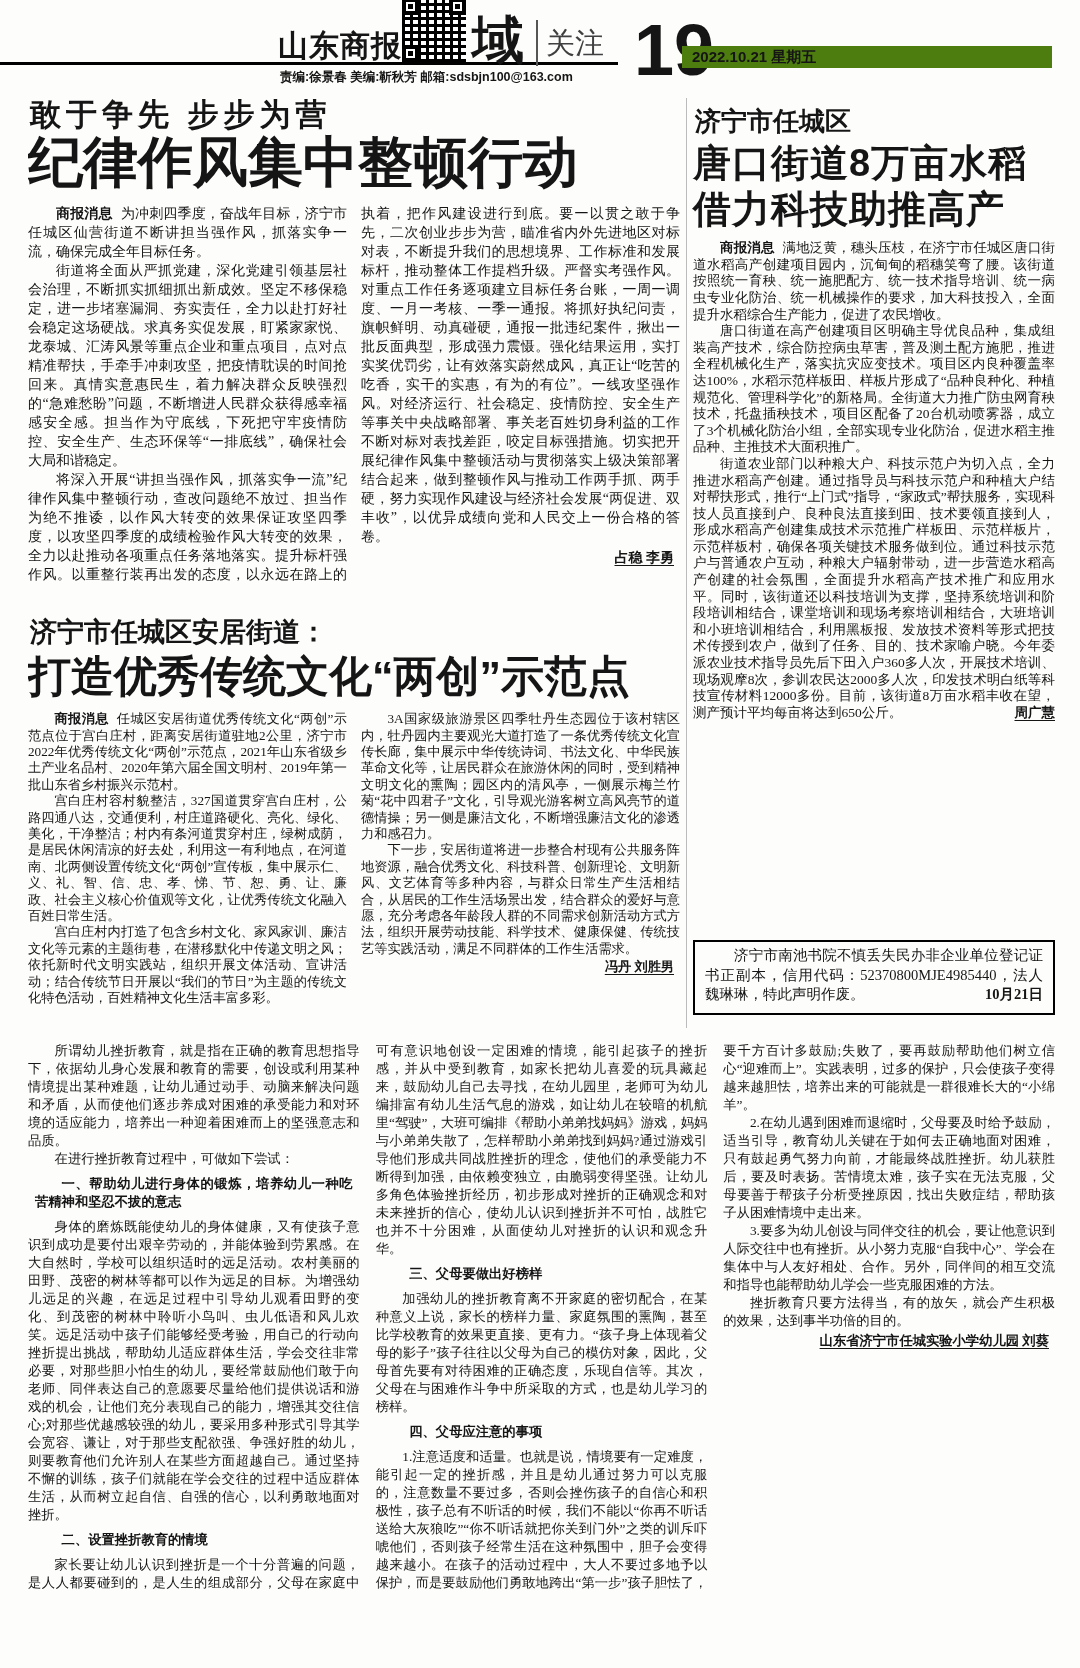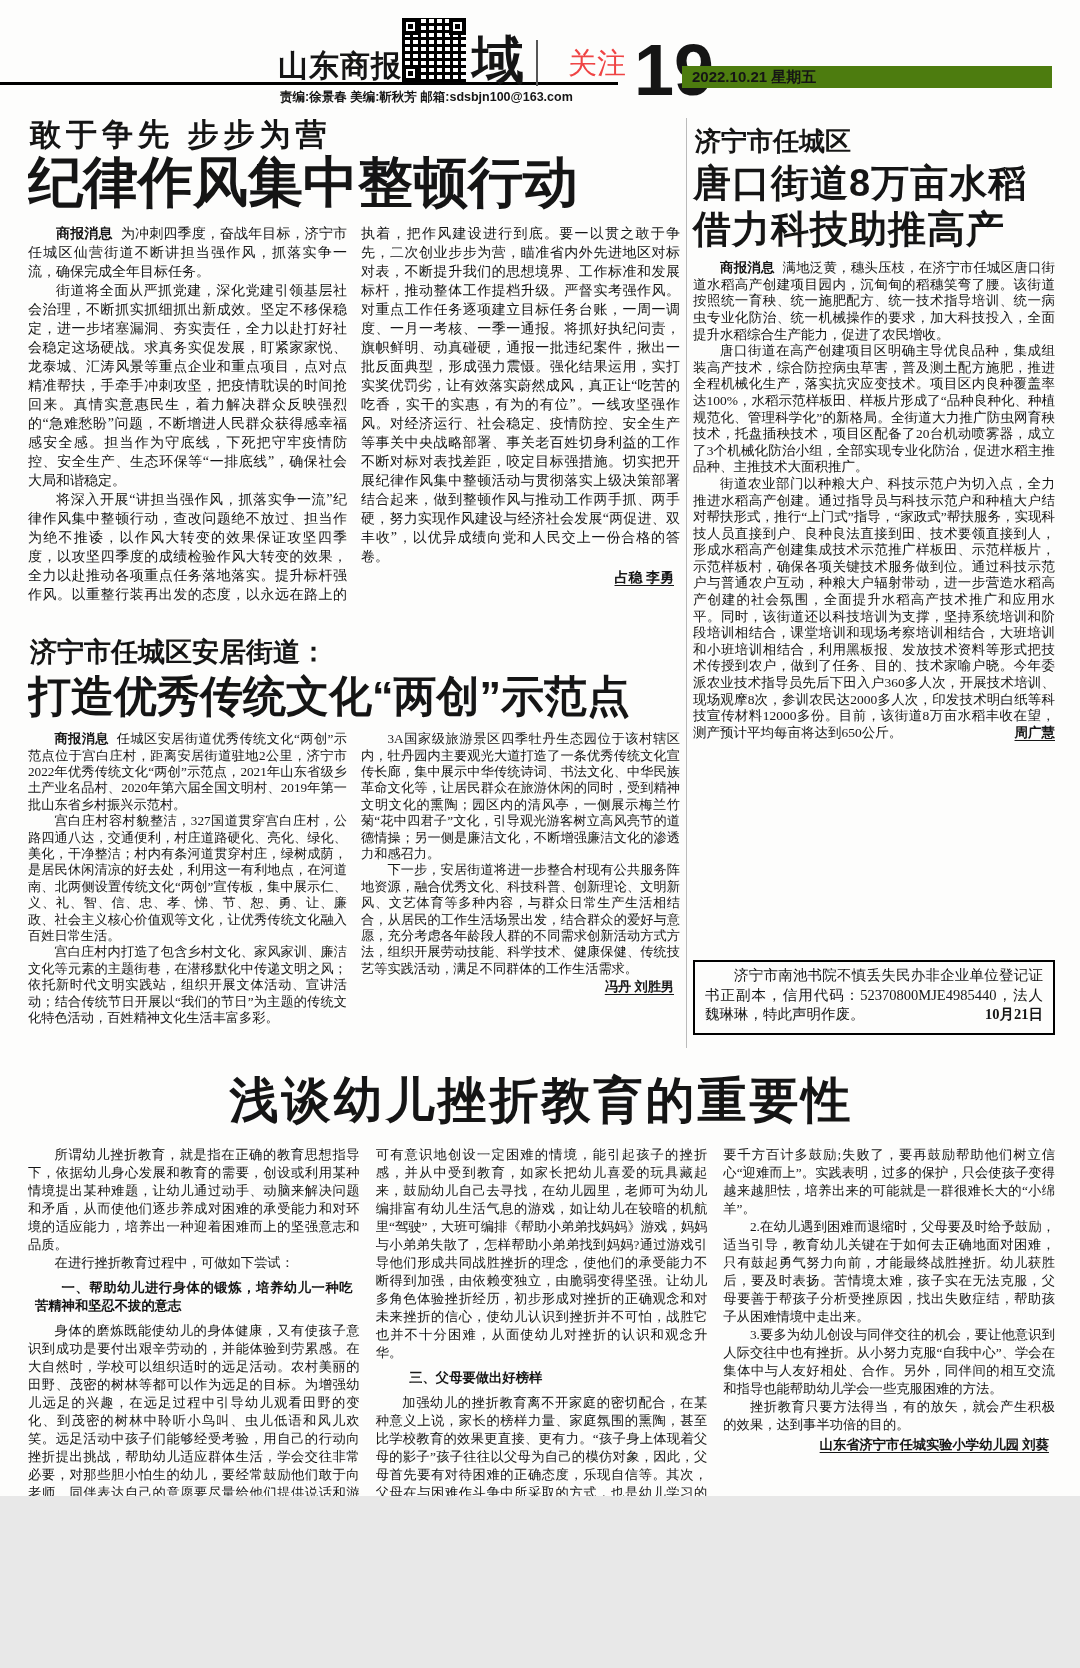--- a/index.html
+++ b/index.html
@@ -1,36 +1,36 @@
 <!DOCTYPE html>
 <html><head>
 <meta charset="utf-8">
 <style>
   html,body{margin:0;padding:0;background:#e8e8e8;}
-  .page{position:relative;width:1080px;height:1496px;background:#fdfdfc;color:#151515;
-        box-sizing:border-box;padding:20px 25px 10px 28px;overflow:hidden;
+  .page{position:relative;width:1080px;height:1668px;background:#fdfdfc;color:#151515;
+        box-sizing:border-box;padding:0 25px 10px 28px;overflow:hidden;
         font-family:"Liberation Serif", serif;}
   
   .mast{position:relative;height:94px;}
   .mast-logo{position:absolute;left:250px;top:26px;font-family:"Liberation Sans",sans-serif;
              font-weight:bold;font-size:30px;letter-spacing:1px;}
   .mast-rule{position:absolute;left:-28px;top:62px;width:618px;height:3px;background:#000;}
   .mast-editors{position:absolute;left:252px;top:69px;font-family:"Liberation Sans",sans-serif;
                 font-weight:bold;font-size:12.5px;white-space:nowrap;}
   .qr{position:absolute;left:374px;top:-2px;width:64px;height:64px;
       background:repeating-linear-gradient(90deg,#000 0 3px,transparent 3px 8px),
                  repeating-linear-gradient(0deg,#000 0 3px,#fff 3px 7px);}
   .qr .f{position:absolute;width:17px;height:17px;border:4px solid #000;background:#fff;box-sizing:border-box;}
   .qr .f::after{content:"";position:absolute;inset:2px;background:#000;}
   .qr .f1{left:0;top:0}.qr .f2{right:0;top:0}.qr .f3{left:0;bottom:0}
   .mast-domain{position:absolute;left:444px;top:6px;font-family:"Liberation Sans",sans-serif;
                font-weight:bold;font-size:52px;}
   .mast-vline{position:absolute;left:508px;top:20px;width:2px;height:46px;background:#555;}
   .mast-focus{position:absolute;left:518px;top:24px;font-family:Liberation Serif, serif;
-              font-size:29px;color:#ef4444;margin-left:22px;}
+              font-size:29px;color:#404040;}
   .mast-page{position:absolute;left:606px;top:14px;font-family:"Liberation Sans",sans-serif;
              font-weight:bold;font-size:72px;line-height:1;}
   .mast-date{position:absolute;left:654px;top:46px;width:370px;height:22px;background:#4d7c0f;
              font-family:"Liberation Sans",sans-serif;font-weight:bold;font-size:15px;
              line-height:22px;padding-left:10px;box-sizing:border-box;}
   
   .top{display:flex;height:944px;overflow:hidden;}
   .col-left{width:652px;flex:none;}
   .sec-vline{width:1px;background:#bbb;margin:4px 6px 10px 6px;flex:none;}
   .col-right{width:362px;flex:none;}
@@ -139,21 +139,20 @@
       <div class="notice">
         <div>
             <p class="para">济宁市南池书院不慎丢失民办非企业单位登记证书正副本，信用代码：52370800MJE4985440，法人魏琳琳，特此声明作废。<b class="byline-float ">10月21日</b></p>
           </div>
       </div>
 
     </div>
   </div>
 
   <article class="bottom">
-    <h1 class="headline4">浅谈幼儿挫折教育的重要性</h1>
     <div class="body4">
         <p class="para">所谓幼儿挫折教育，就是指在正确的教育思想指导下，依据幼儿身心发展和教育的需要，创设或利用某种情境提出某种难题，让幼儿通过动手、动脑来解决问题和矛盾，从而使他们逐步养成对困难的承受能力和对环境的适应能力，培养出一种迎着困难而上的坚强意志和品质。</p>
         <p class="para">在进行挫折教育过程中，可做如下尝试：</p>
         <p class="subhead">一、帮助幼儿进行身体的锻炼，培养幼儿一种吃苦精神和坚忍不拔的意志</p>
         <p class="para">身体的磨炼既能使幼儿的身体健康，又有使孩子意识到成功是要付出艰辛劳动的，并能体验到劳累感。在大自然时，学校可以组织适时的远足活动。农村美丽的田野、茂密的树林等都可以作为远足的目标。为增强幼儿远足的兴趣，在远足过程中引导幼儿观看田野的变化、到茂密的树林中聆听小鸟叫、虫儿低语和风儿欢笑。远足活动中孩子们能够经受考验，用自己的行动向挫折提出挑战，帮助幼儿适应群体生活，学会交往非常必要，对那些胆小怕生的幼儿，要经常鼓励他们敢于向老师、同伴表达自己的意愿要尽量给他们提供说话和游戏的机会，让他们充分表现自己的能力，增强其交往信心;对那些优越感较强的幼儿，要采用多种形式引导其学会宽容、谦让，对于那些支配欲强、争强好胜的幼儿，则要教育他们允许别人在某些方面超越自己。通过坚持不懈的训练，孩子们就能在学会交往的过程中适应群体生活，从而树立起自信、自强的信心，以利勇敢地面对挫折。</p>
         <p class="subhead">二、设置挫折教育的情境</p>
         <p class="para">家长要让幼儿认识到挫折是一个十分普遍的问题，是人人都要碰到的，是人生的组成部分，父母在家庭中可有意识地创设一定困难的情境，能引起孩子的挫折感，并从中受到教育，如家长把幼儿喜爱的玩具藏起来，鼓励幼儿自己去寻找，在幼儿园里，老师可为幼儿编排富有幼儿生活气息的游戏，如让幼儿在较暗的机航里“驾驶”，大班可编排《帮助小弟弟找妈妈》游戏，妈妈与小弟弟失散了，怎样帮助小弟弟找到妈妈?通过游戏引导他们形成共同战胜挫折的理念，使他们的承受能力不断得到加强，由依赖变独立，由脆弱变得坚强。让幼儿多角色体验挫折经历，初步形成对挫折的正确观念和对未来挫折的信心，使幼儿认识到挫折并不可怕，战胜它也并不十分困难，从面使幼儿对挫折的认识和观念升华。</p>
         <p class="subhead">三、父母要做出好榜样</p>
         <p class="para">加强幼儿的挫折教育离不开家庭的密切配合，在某种意义上说，家长的榜样力量、家庭氛围的熏陶，甚至比学校教育的效果更直接、更有力。“孩子身上体现着父母的影子”孩子往往以父母为自己的模仿对象，因此，父母首先要有对待困难的正确态度，乐现自信等。其次，父母在与困难作斗争中所采取的方式，也是幼儿学习的榜样。</p>
         <p class="subhead">四、父母应注意的事项</p>

